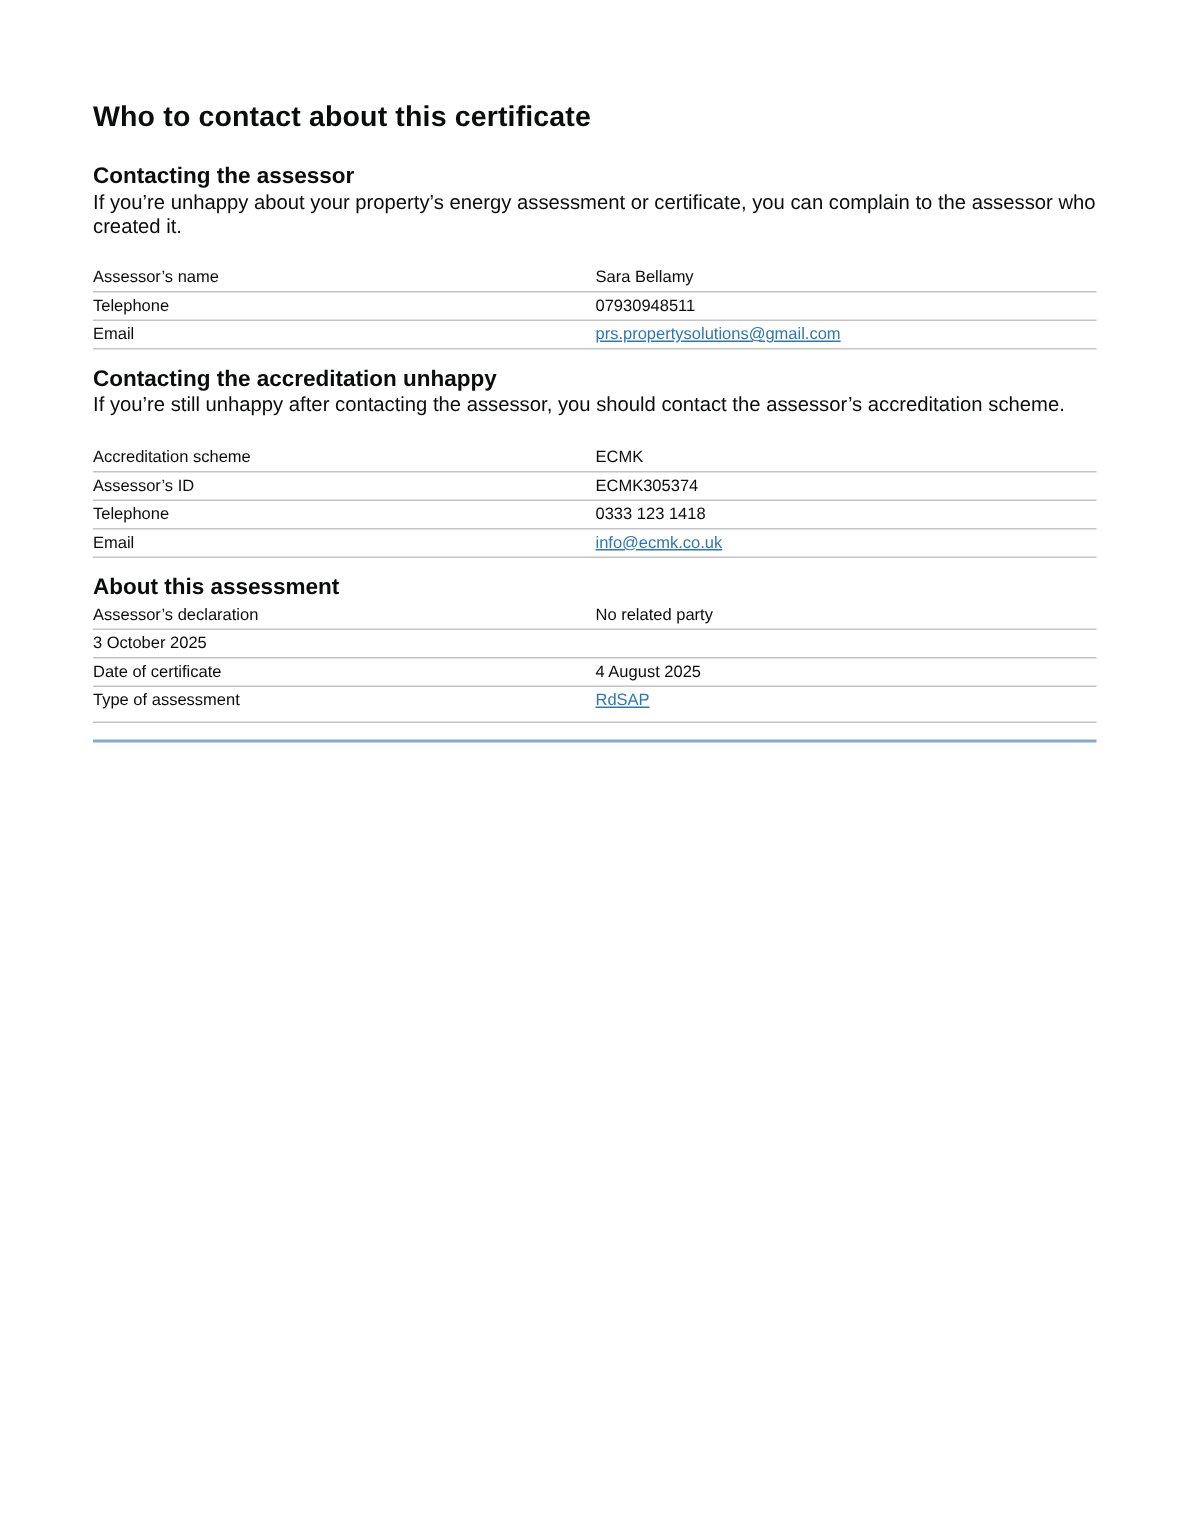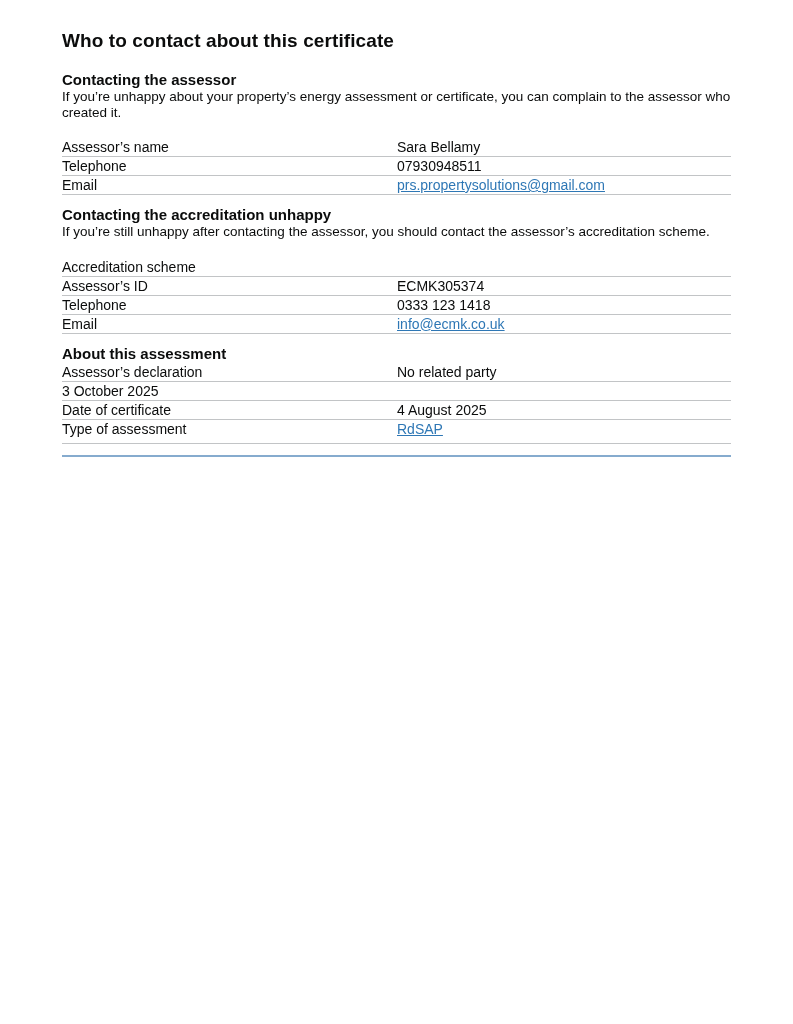--- a/index.html
+++ b/index.html
@@ -11,21 +11,21 @@
   * { box-sizing: border-box; }
   html, body { margin: 0; padding: 0; background: #ffffff; }
   body {
     font-family: "Liberation Sans", sans-serif;
     color: var(--text);
   }
   .page {
     width: 793px;
     height: 996px;
     background: #ffffff;
-    padding: 30px 62px 0 62px;
+    padding: 68px 62px 0 62px;
     overflow: hidden;
   }
   h1.page-title {
     font-size: 19px;
     line-height: 21px;
     font-weight: 700;
     margin: 0 0 20px 0;
     letter-spacing: 0.1px;
   }
   .section { margin: 0; }
@@ -42,21 +42,21 @@
     margin: 0;
   }
   p.section-desc:empty { display: none; }
   .kv-table { margin-top: 18px; }
   .section.no-desc .kv-table { margin-top: 1px; }
   .kv-row {
     display: flex;
     align-items: baseline;
     padding: 2px 0 1px 0;
     border-bottom: 1px solid var(--border_gray);
-    font-size: 14px;
+    font-size: 11px;
     line-height: 15px;
   }
   .kv-row.tall { padding-bottom: 6px; }
   .kv-label {
     flex: 0 0 335px;
   }
   .kv-value {
     flex: 1 1 auto;
   }
   a.link {
@@ -96,20 +96,21 @@
       </div>
     </div>
   </div>
 
   <div class="section">
     <h2 class="section-heading">Contacting the accreditation unhappy</h2>
     <p class="section-desc">If you’re still unhappy after contacting the assessor, you should contact the assessor’s accreditation scheme.</p>
     <div class="kv-table">
       <div class="kv-row">
         <span class="kv-label">Accreditation scheme</span>
+        <span class="kv-value">ECMK</span>
       </div>
       <div class="kv-row">
         <span class="kv-label">Assessor’s ID</span>
         <span class="kv-value">ECMK305374</span>
       </div>
       <div class="kv-row">
         <span class="kv-label">Telephone</span>
         <span class="kv-value">0333 123 1418</span>
       </div>
       <div class="kv-row">

